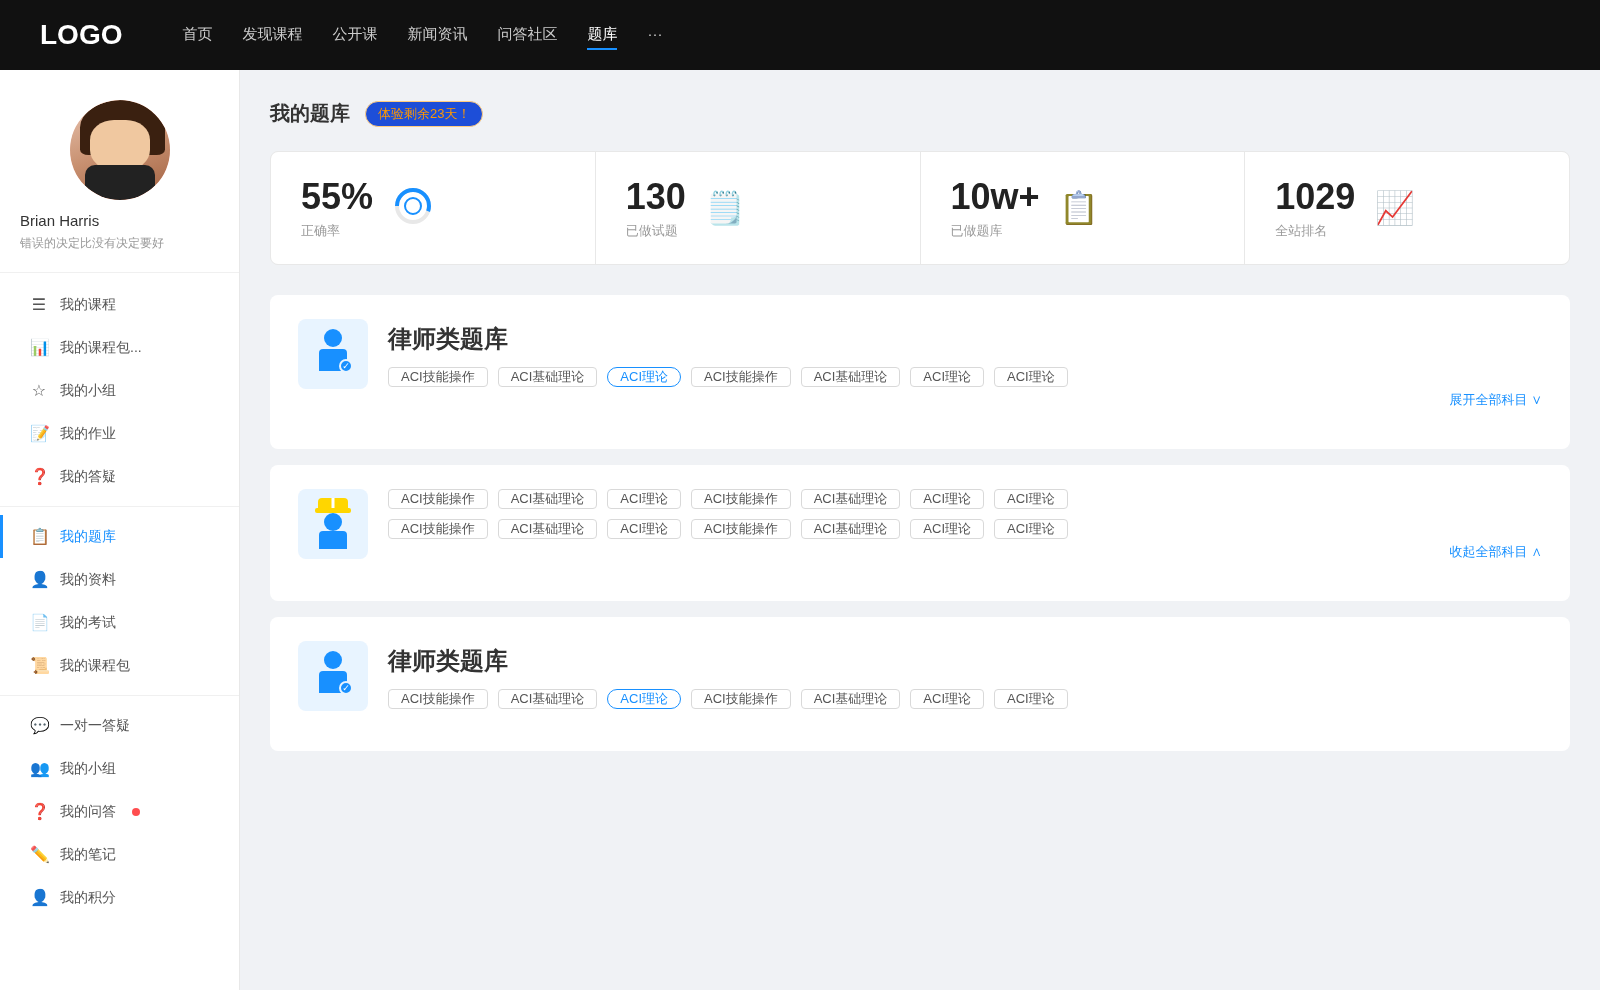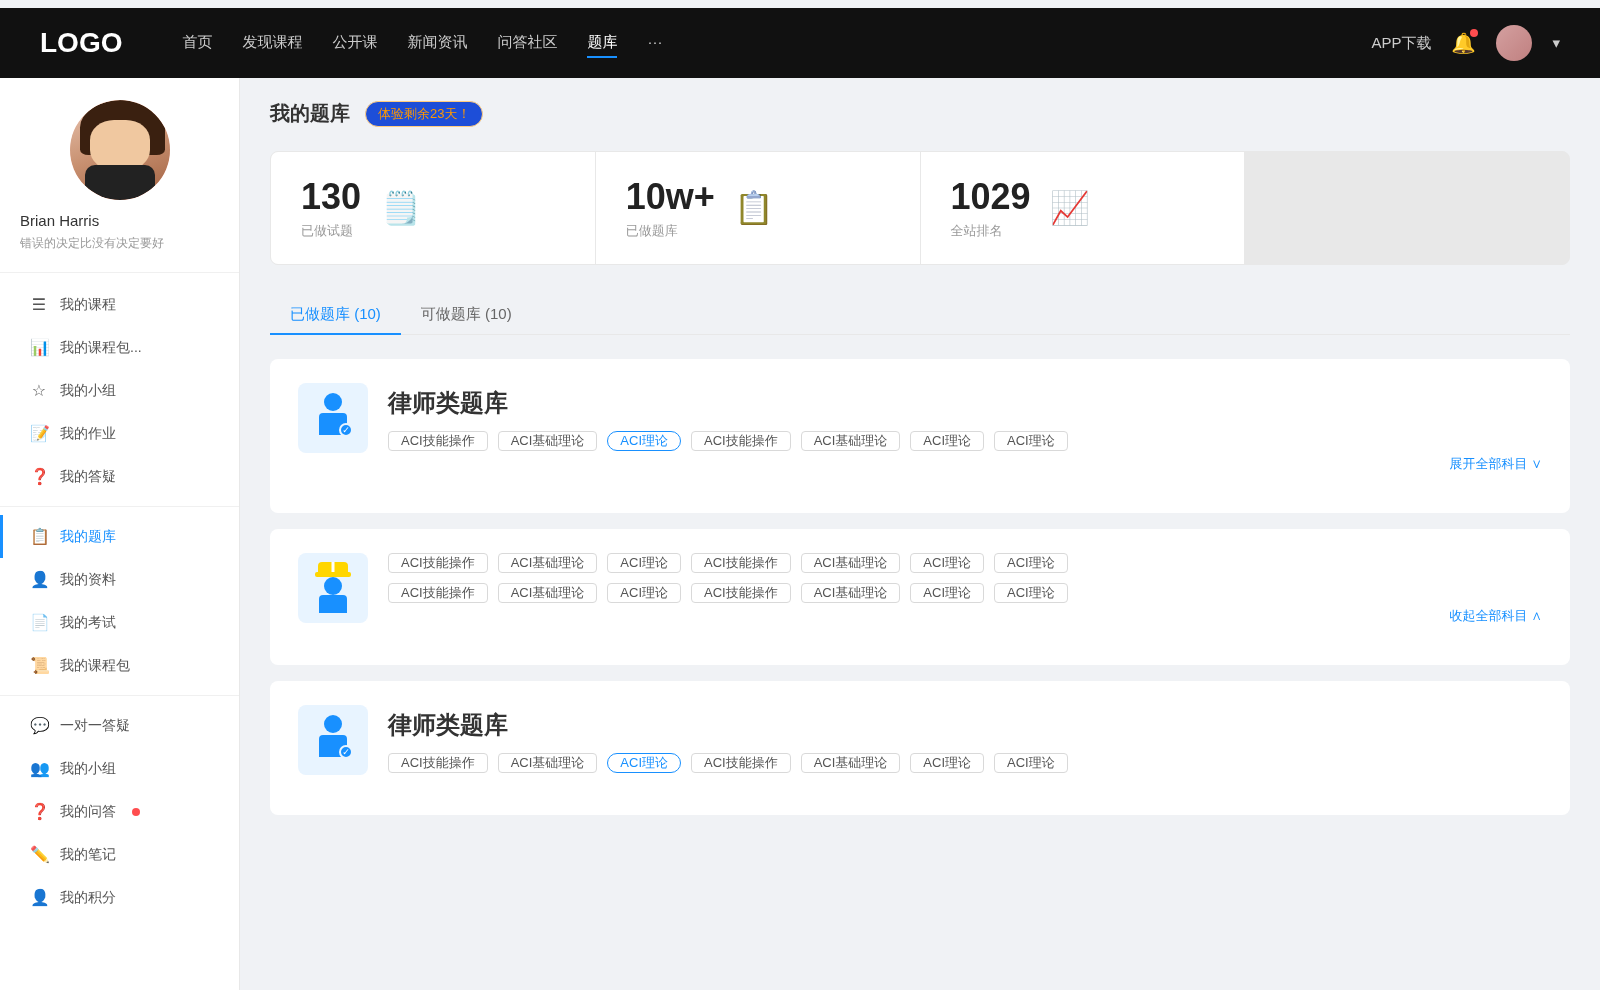--- a/index.html
+++ b/index.html
@@ -6,21 +6,21 @@
     body { font-family: -apple-system, BlinkMacSystemFont, 'PingFang SC', 'Microsoft YaHei', sans-serif; background: #f0f2f5; }
 
     
     .navbar {
       background: #111;
       height: 70px;
       display: flex;
       align-items: center;
       padding: 0 40px;
       position: fixed;
-      top: 8px; left: 0; right: 0;
+      top: 0; left: 0; right: 0;
       z-index: 100;
     }
     .navbar-logo { color: #fff; font-size: 28px; font-weight: bold; margin-right: 60px; }
     .navbar-links { display: flex; gap: 30px; flex: 1; }
     .navbar-link { color: #ccc; font-size: 15px; cursor: pointer; padding: 4px 0; text-decoration: none; }
     .navbar-link.active { color: #fff; border-bottom: 2px solid #1890ff; }
     .navbar-right { display: flex; align-items: center; gap: 20px; color: #ccc; font-size: 15px; }
     .bell-icon { position: relative; cursor: pointer; }
     .bell-dot { width: 8px; height: 8px; background: #ff4d4f; border-radius: 50%; position: absolute; top: -2px; right: -2px; }
     .avatar-placeholder { width: 36px; height: 36px; border-radius: 50%; background: linear-gradient(135deg, #d4a0a0, #c08080); }
@@ -147,29 +147,20 @@
   <div class="navbar-logo">LOGO</div>
   <div class="navbar-links">
     <a class="navbar-link">首页</a>
     <a class="navbar-link">发现课程</a>
     <a class="navbar-link">公开课</a>
     <a class="navbar-link">新闻资讯</a>
     <a class="navbar-link">问答社区</a>
     <a class="navbar-link active">题库</a>
     <a class="navbar-link">···</a>
   </div>
-  <div class="navbar-right">
-    <span style="color:#ccc;cursor:pointer;">APP下载</span>
-    <div class="bell-icon">
-      <span style="font-size:20px;color:#ccc;">🔔</span>
-      <div class="bell-dot"></div>
-    </div>
-    <div class="avatar-placeholder"></div>
-    <span style="color:#ccc;cursor:pointer;">▾</span>
-  </div>
 </nav>
 
 <div class="page-wrap">
 
   <aside class="sidebar">
     <div class="sidebar-profile">
       <div class="profile-avatar">
         <div class="profile-avatar-img">
           <div class="avatar-hair"></div>
           <div class="avatar-face"></div>
@@ -249,20 +240,33 @@
 
   <main class="main-content">
 
     <div class="page-header">
       <h1 class="page-title">我的题库</h1>
       <span class="trial-badge">体验剩余23天！</span>
     </div>
 
     <div class="stats-row">
 
+      <div class="stat-card">
+        <div>
+          <div class="stat-value">55%</div>
+          <div class="stat-label">正确率</div>
+        </div>
+        <div>
+          <svg width="40" height="40" viewBox="0 0 40 40">
+            <circle cx="20" cy="20" r="16" fill="none" stroke="#e8e8e8" stroke-width="4"></circle>
+            <circle cx="20" cy="20" r="16" fill="none" stroke="#1890ff" stroke-width="4" stroke-dasharray="55.3 44.7" stroke-dashoffset="25" transform="rotate(-90 20 20)"></circle>
+            <circle cx="20" cy="20" r="8" fill="none" stroke="#1890ff" stroke-width="2"></circle>
+          </svg>
+        </div>
+      </div>
 
       <div class="stat-card">
         <div>
           <div class="stat-value">130</div>
           <div class="stat-label">已做试题</div>
         </div>
         <div style="font-size:32px;">🗒️</div>
       </div>
 
       <div class="stat-card">
@@ -275,24 +279,20 @@
 
       <div class="stat-card">
         <div>
           <div class="stat-value">1029</div>
           <div class="stat-label">全站排名</div>
         </div>
         <div style="font-size:32px;">📈</div>
       </div>
     </div>
 
-    <div class="tabs-row">
-      <div class="tab-item active">已做题库 (10)</div>
-      <div class="tab-item">可做题库 (10)</div>
-    </div>
 
     <div class="qbank-card">
       <div class="qbank-header">
         <div class="qbank-icon-wrap">
           <div class="lawyer-person">
             <div class="lp-head"></div>
             <div class="lp-body">
               <div class="lp-check">✓</div>
             </div>
           </div>

